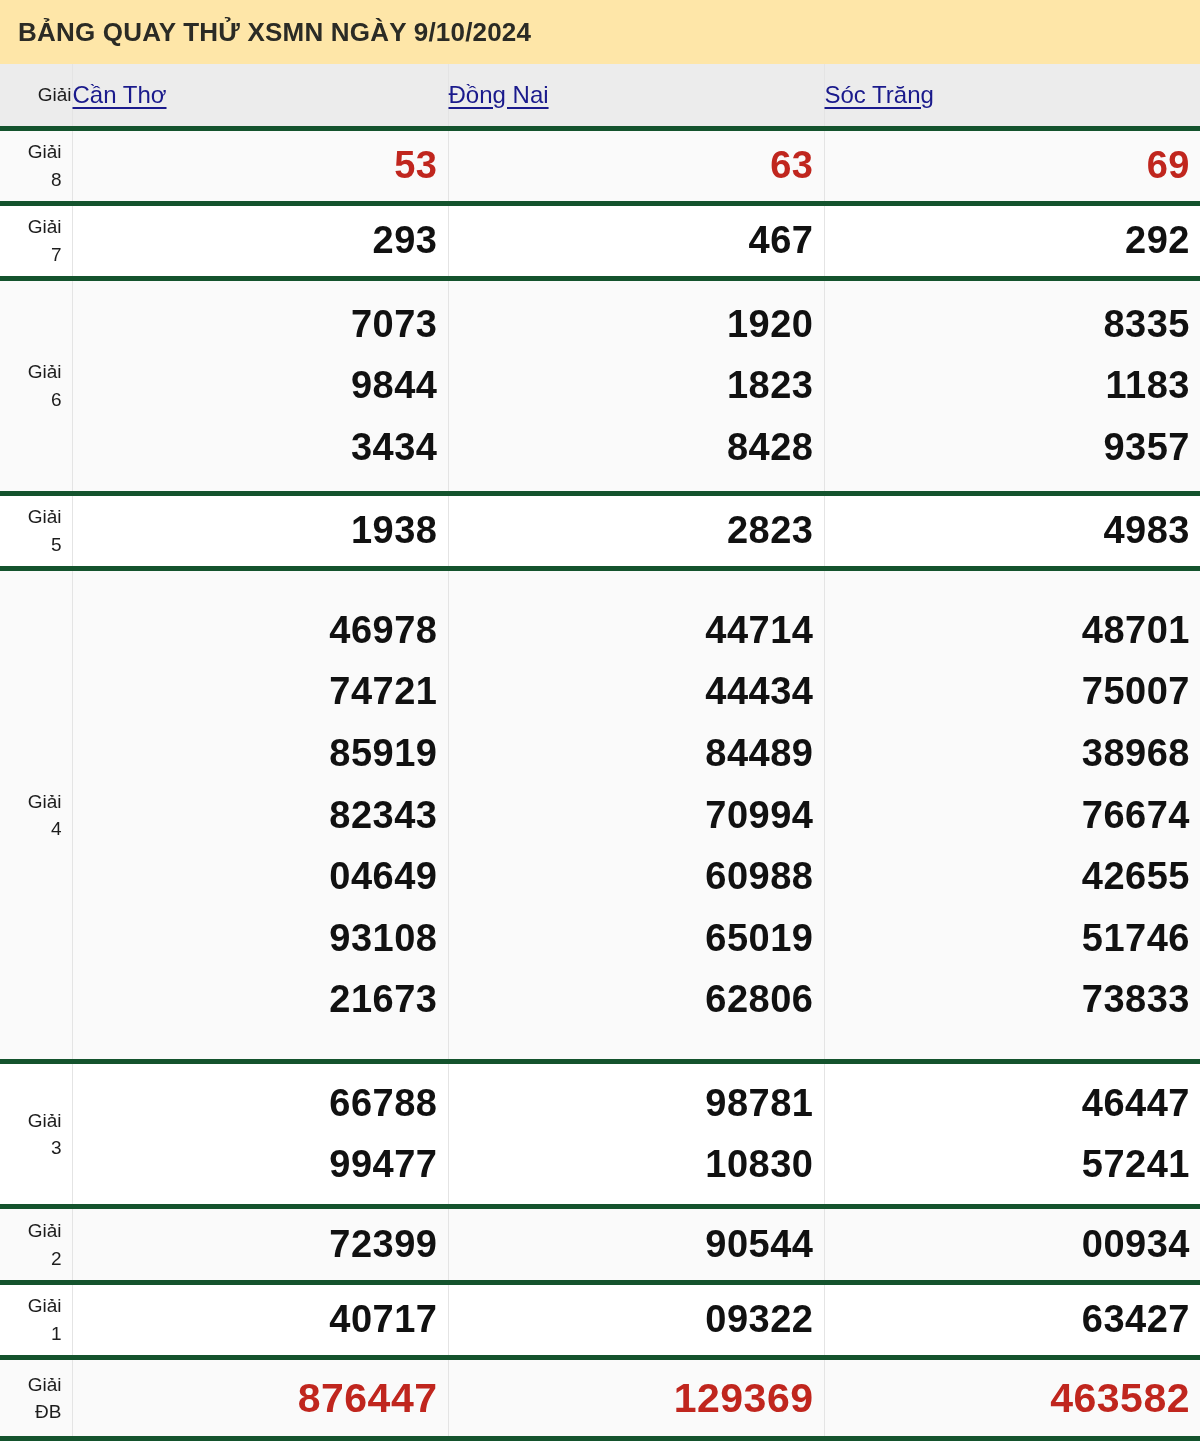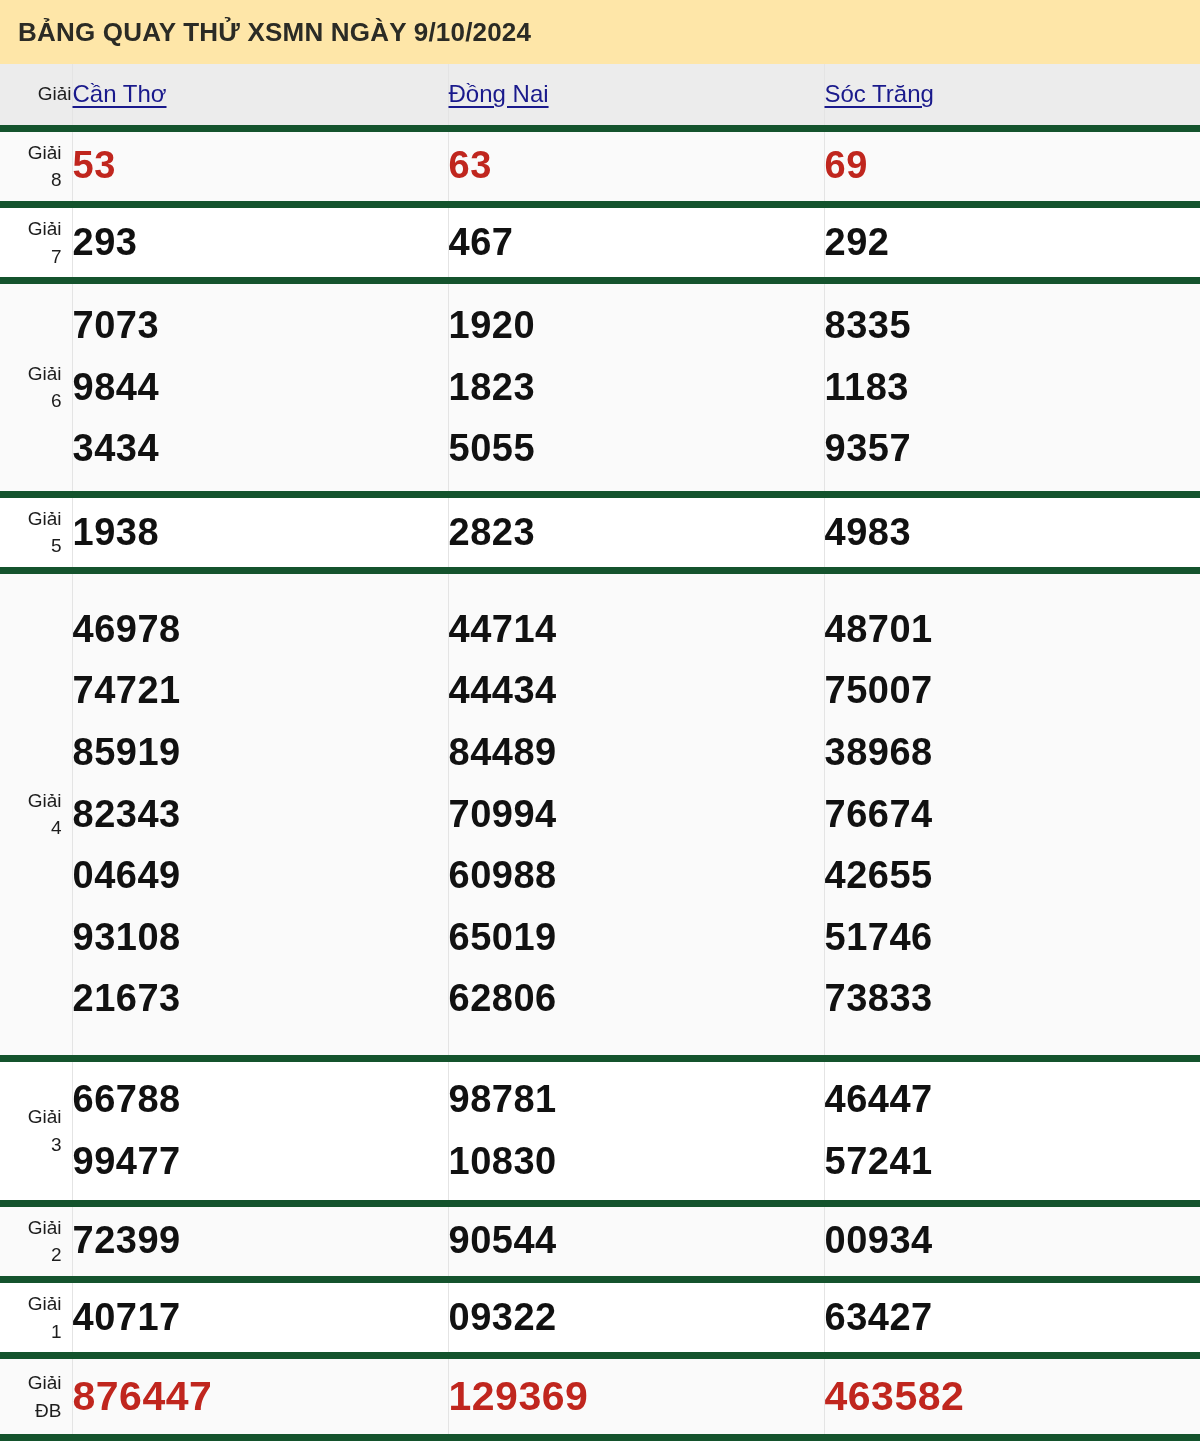--- a/index.html
+++ b/index.html
@@ -47,21 +47,21 @@
     width: 1200px;
     border-collapse: collapse;
     table-layout: fixed;
   }
   .result-table col.c-label { width: 72px; }
   .result-table col.c-prov  { width: 376px; }
 
   .result-table th,
   .result-table td {
     border-right: 1px solid #e4e4e4;
-    border-bottom: 7px solid #14532d;
+    border-bottom: 5px solid #14532d;
     padding: 0;
     vertical-align: middle;
     box-sizing: border-box;
   }
   .result-table th:last-child,
   .result-table td:last-child { border-right: none; }
 
   
   thead tr { background: #ececec; }
   thead th {
@@ -98,21 +98,21 @@
     padding-right: 10px;
     font-size: 19px;
     color: #1d1d1d;
     line-height: 1.45;
     white-space: normal;
   }
   td.prize-label .lbl-word { display: block; }
   td.prize-label .lbl-num  { display: block; }
 
   td.numbers {
-    text-align: left;
+    text-align: right;
     padding-right: 10px;
     font-size: 38px;
     font-weight: bold;
     color: #111111;
     line-height: 1.62;
     letter-spacing: 0.5px;
     white-space: nowrap;
   }
   td.numbers .num-line { display: block; }
 
@@ -186,21 +186,21 @@
             <span class="lbl-num">6</span>
           </td>
           <td class="numbers">
             <span class="num-line">7073</span>
             <span class="num-line">9844</span>
             <span class="num-line">3434</span>
           </td>
           <td class="numbers">
             <span class="num-line">1920</span>
             <span class="num-line">1823</span>
-            <span class="num-line">5055</span>
+            <span class="num-line">8428</span>
           </td>
           <td class="numbers">
             <span class="num-line">8335</span>
             <span class="num-line">1183</span>
             <span class="num-line">9357</span>
           </td>
         </tr>
         <tr class="plain">
           <td class="prize-label">
             <span class="lbl-word">Giải</span>

